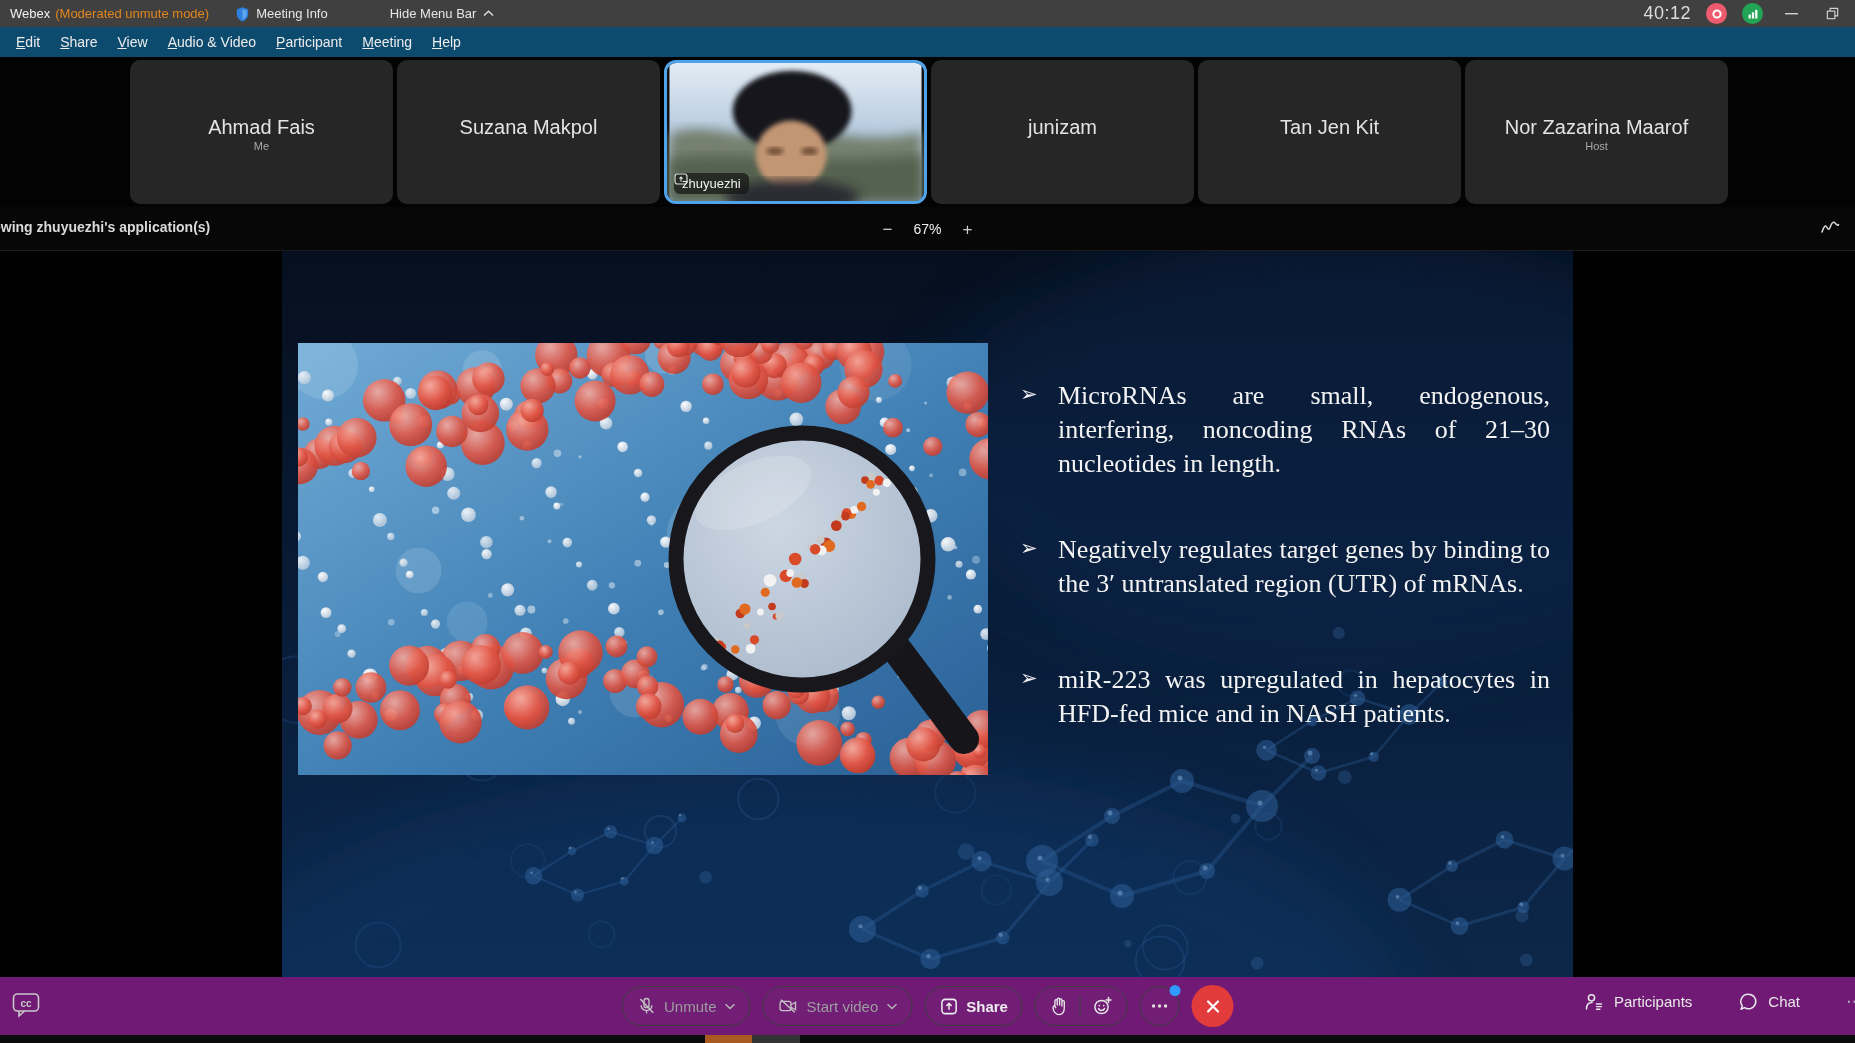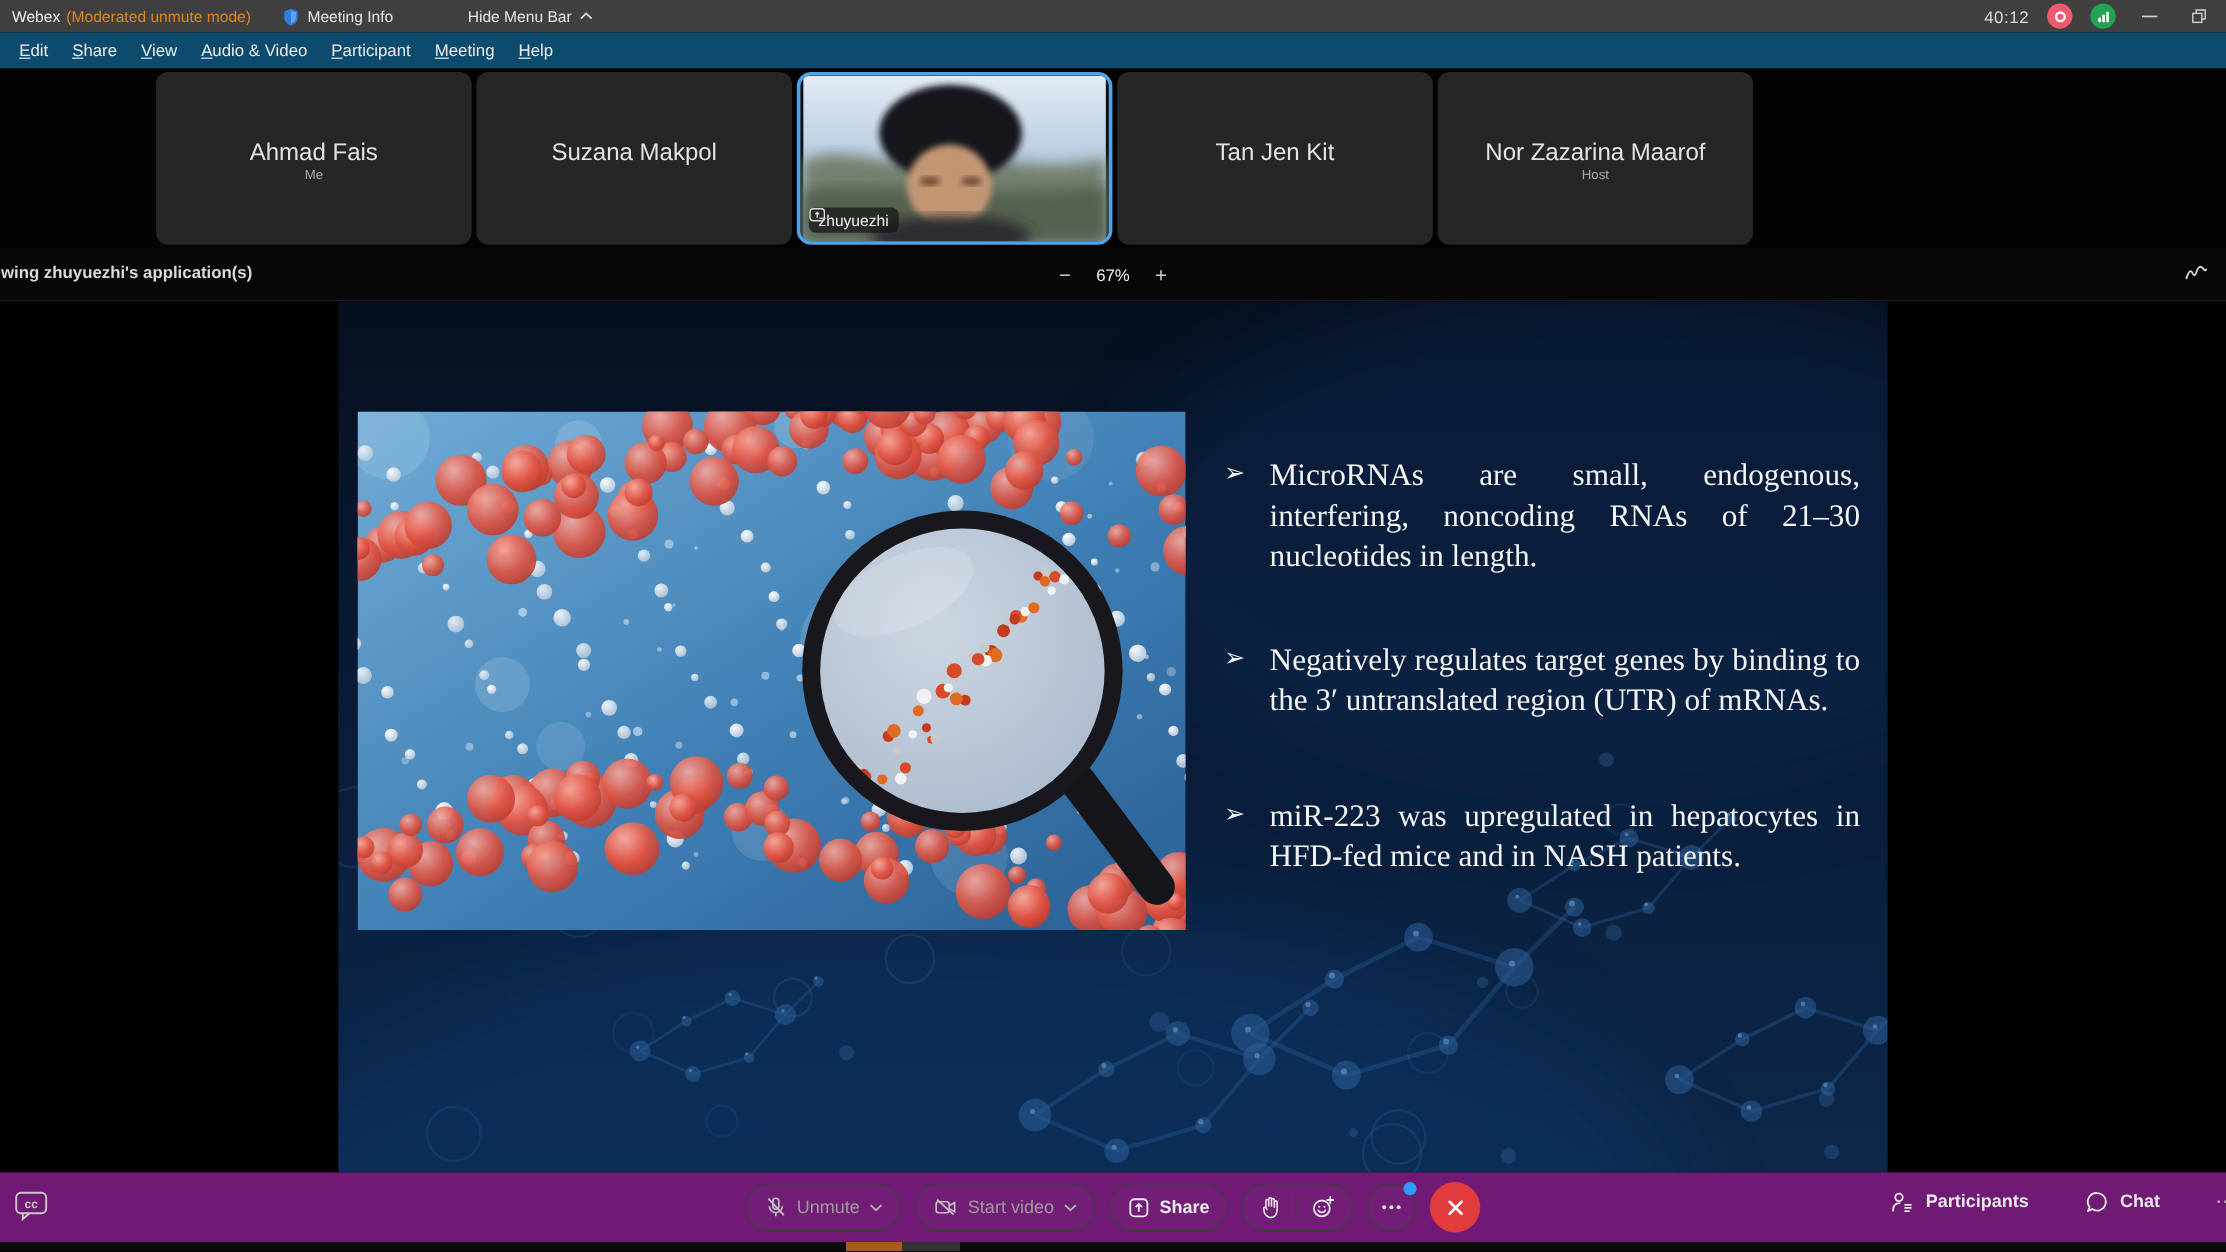--- a/index.html
+++ b/index.html
@@ -8,21 +8,21 @@
          font-family:"Liberation Sans", sans-serif; color:#e6e6e6; }
 
   
   .titlebar { position:absolute; top:0; left:0; right:0; height:27px; background:#404040;
               display:flex; align-items:center; padding:0 10px; font-size:13px; }
   .tb-app { color:#f0f0f0; }
   .tb-mode { color:#e0861d; margin-left:5px; }
   .tb-mi { display:flex; align-items:center; gap:6px; margin-left:26px; cursor:default; }
   .tb-hmb { display:flex; align-items:center; gap:7px; margin-left:30px;padding-left:32px; }
   .tb-right { margin-left:auto; display:flex; align-items:center; gap:15px; }
-  .tb-timer { color:#dcdcdc; font-size:14px; letter-spacing:.5px; }
+  .tb-timer { color:#dcdcdc; font-size:18px; letter-spacing:.5px; }
   .winbtn { display:flex; align-items:center; justify-content:center; width:26px; height:22px; }
   .badge { width:21px; height:21px; border-radius:50%; display:flex; align-items:center; justify-content:center; }
 
   
   .menubar { position:absolute; top:27px; left:0; right:0; height:30px; background:#0c4a6e;
              display:flex; align-items:center; padding-left:6px; font-size:14px; }
   .menu-item { display:inline-block; padding:3px 10px; color:#ececec; cursor:default; }
   .menu-item::first-letter { text-decoration:underline; }
 
   
@@ -69,21 +69,21 @@
           border-radius:20px; background:rgba(255,255,255,0.02); cursor:pointer; }
   .pill-label-dim { color:#9d9d9d; font-size:15px; }
   .pill-label { color:#ededed; font-size:15px; font-weight:600; }
   .divider-v { width:1px; height:22px; background:#3e3e3e; }
   .round-btn { position:relative; width:40px; height:40px; border-radius:50%; border:1px solid #3e3e3e;
                background:rgba(255,255,255,0.02); display:flex; align-items:center; justify-content:center; cursor:pointer; }
   .leave-btn { width:42px; height:42px; border-radius:50%; background:#e23b3b; border:none;
                display:flex; align-items:center; justify-content:center; cursor:pointer; }
   .notif-dot { position:absolute; top:-2px; right:-2px; width:11px; height:11px; border-radius:50%; background:#2f9bff; }
   .right-controls { position:absolute; right:0; top:14px; display:flex; align-items:center; gap:46px; padding-right:4px; }
-  .panel-btn { display:flex; align-items:center; gap:9px; font-size:15px; font-weight:700; color:#e9e9e9; cursor:pointer; }
+  .panel-btn { display:flex; align-items:center; gap:9px; font-size:15px; font-weight:400; color:#e9e9e9; cursor:pointer; }
   .more-edge { color:#bdbdbd; font-size:17px; letter-spacing:2px; margin-right:-14px; }
 
   
   .taskbar-peek { position:absolute; bottom:0; left:0; right:0; height:8px; background:#0b0b0b; }
   .tp-orange { position:absolute; left:705px; width:47px; height:8px; background:#a85a20; }
   .tp-gray { position:absolute; left:752px; width:48px; height:8px; background:#333; }
 </style>
 </head>
 <body>
 
@@ -176,20 +176,23 @@
           <ellipse cx="146" cy="92" rx="9" ry="4" fill="#6e4c36" filter="url(#blur3)"></ellipse>
           <ellipse cx="128" cy="140" rx="70" ry="18" fill="#2a2c30" filter="url(#blur6)"></ellipse>
         </svg>
         <span class="name-chip">
           <span>zhuyuezhi</span>
           <svg width="14" height="12" viewBox="0 0 14 12">
             <rect x="1" y="1" width="12" height="10" rx="2.5" fill="none" stroke="#ddd" stroke-width="1.2"></rect>
             <path d="M7 8.5 V4 M5.4 5.6 L7 4 L8.6 5.6" fill="none" stroke="#ddd" stroke-width="1.2"></path>
           </svg>
         </span>
+      </div>
+      <div class="tile">
+        <div class="tile-name">junizam</div>
       </div>
       <div class="tile">
         <div class="tile-name">Tan Jen Kit</div>
       </div>
       <div class="tile">
         <div class="tile-name">Nor Zazarina  Maarof</div>
         <div class="tile-sub">Host</div>
       </div>
     </div>
   </section>

